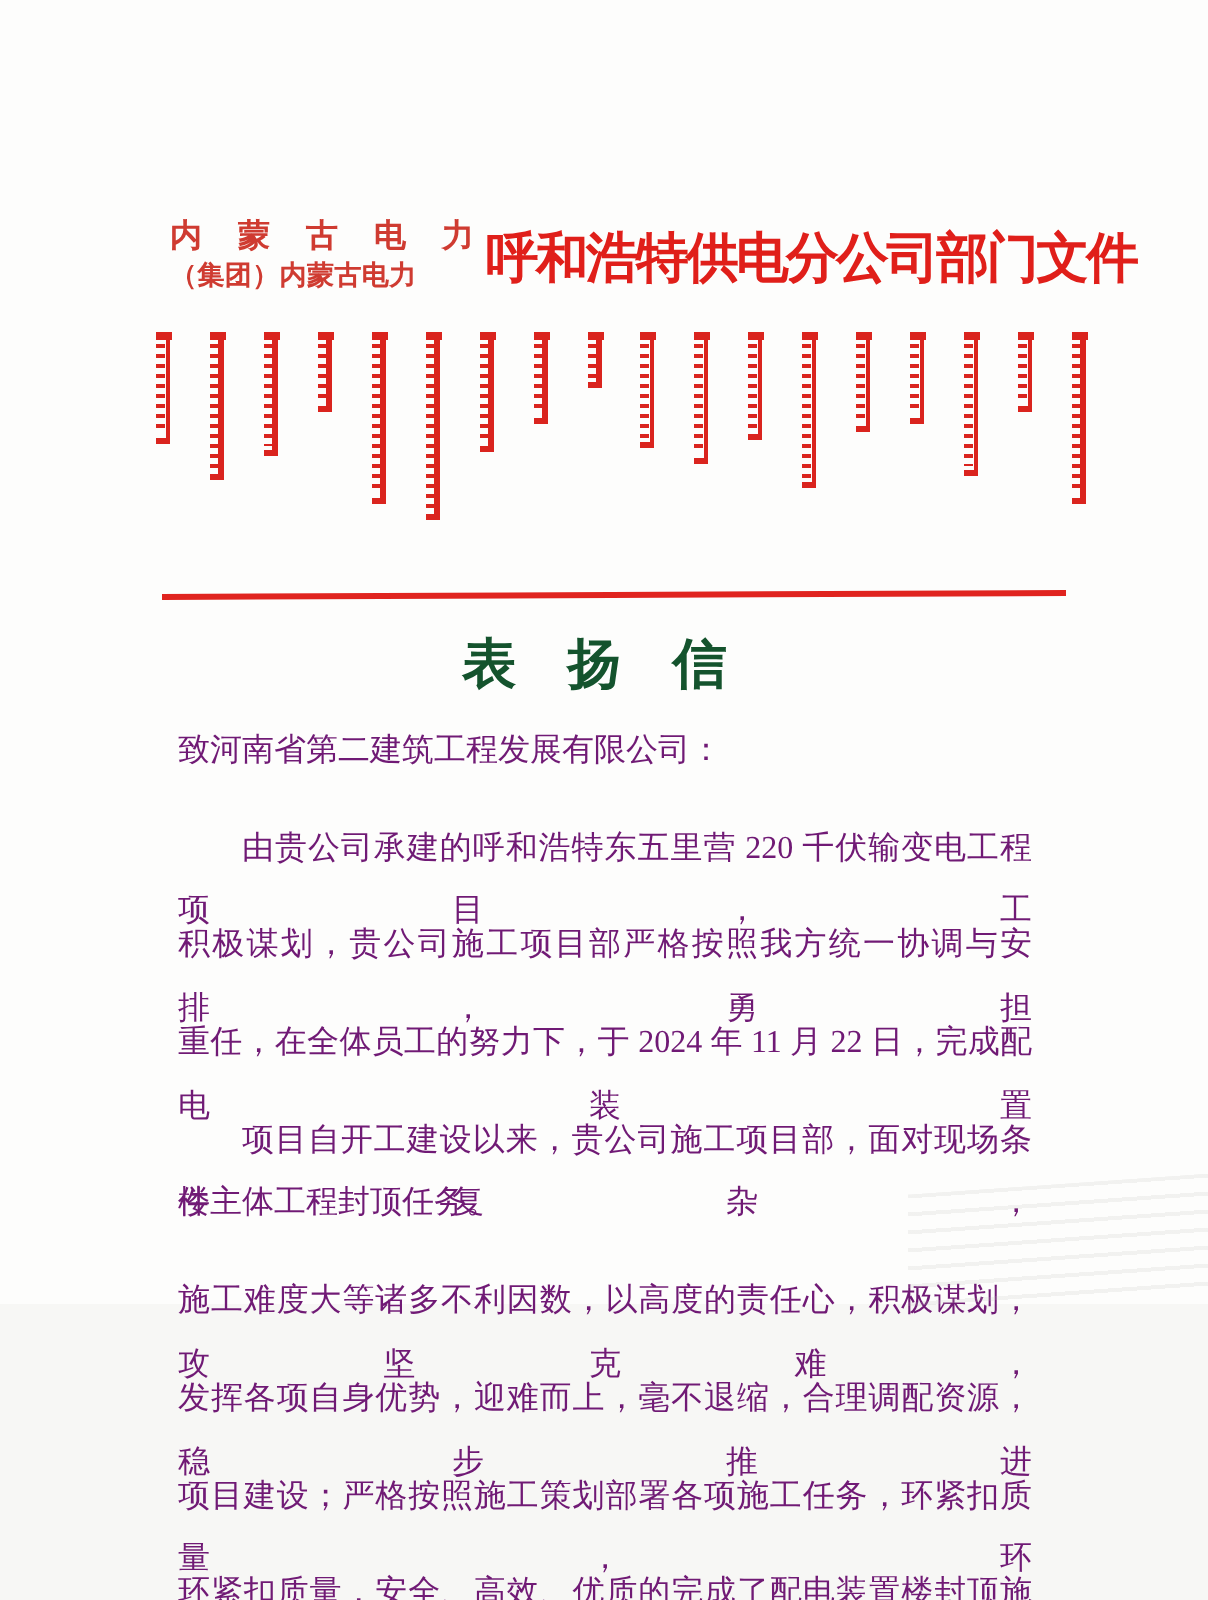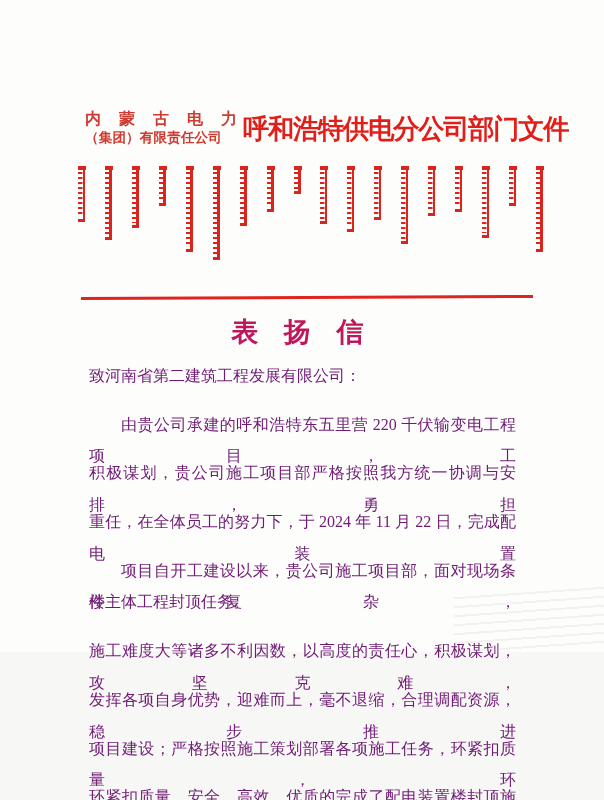--- a/index.html
+++ b/index.html
@@ -60,21 +60,21 @@
   
   .red-rule{
     position:absolute;left:81px;top:296px;width:452px;height:3px;
     background:#e0241f;
     transform:rotate(-0.25deg);
   }
   
   .letter-title{
     position:absolute;left:0;top:314px;width:604px;
     text-align:center;
-    font-size:27px;font-weight:700;color:#be185d;
+    font-size:27px;font-weight:700;color:#14532d;
     letter-spacing:0.35em;
   }
   
   .letter-body{
     position:absolute;left:89px;top:360px;width:427px;
     font-size:16px;color:#701a75;
   }
   .line{
     height:31.7px;line-height:31.7px;
     white-space:normal;
@@ -93,21 +93,21 @@
   }
 </style>
 </head>
 <body>
 
 <div class="page">
 
   <div class="letterhead">
     <div class="org-block">
       <div class="org-line1">内蒙古电力</div>
-      <div class="org-line2">（集团）有限责任公司</div>
+      <div class="org-line2">（集团）内蒙古电力</div>
     </div>
     <div class="doc-title">呼和浩特供电分公司部门文件</div>
   </div>
 
   <div class="mongol-band">
       <div class="mword" style="height: 56px;"></div>
       <div class="mword" style="height: 74px;"></div>
       <div class="mword" style="height: 62px;"></div>
       <div class="mword" style="height: 40px;"></div>
       <div class="mword" style="height: 86px;"></div>

